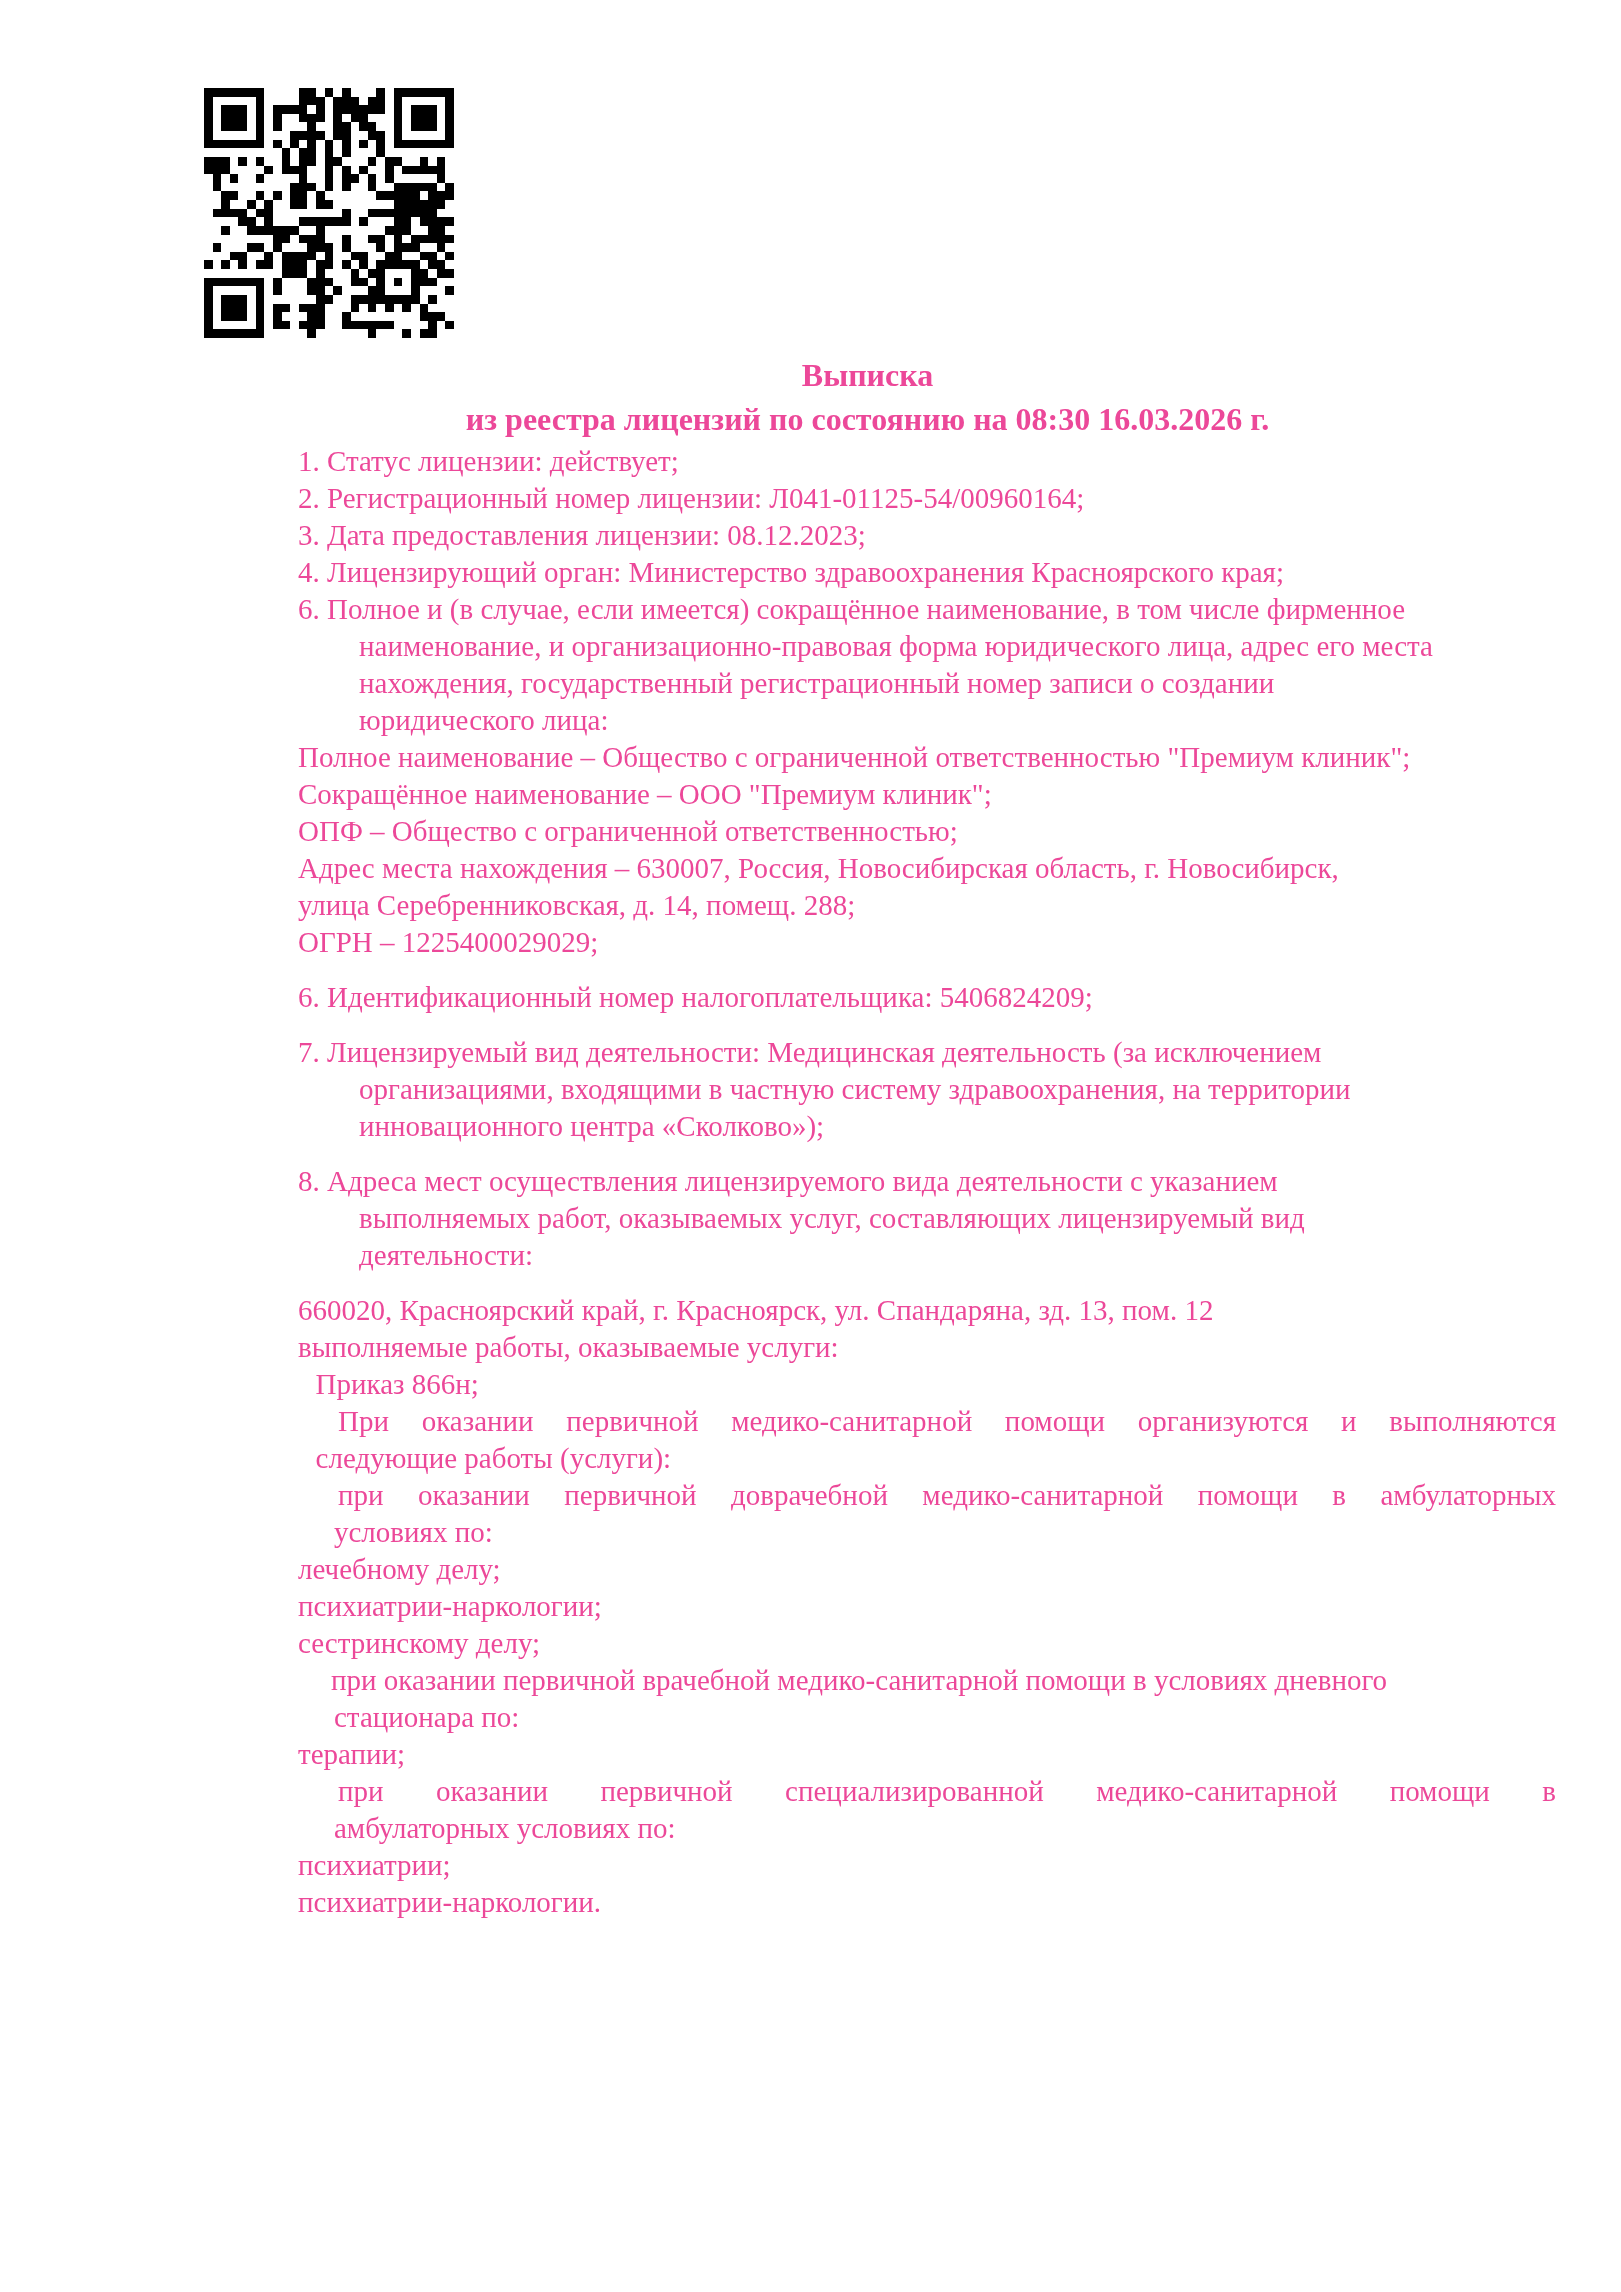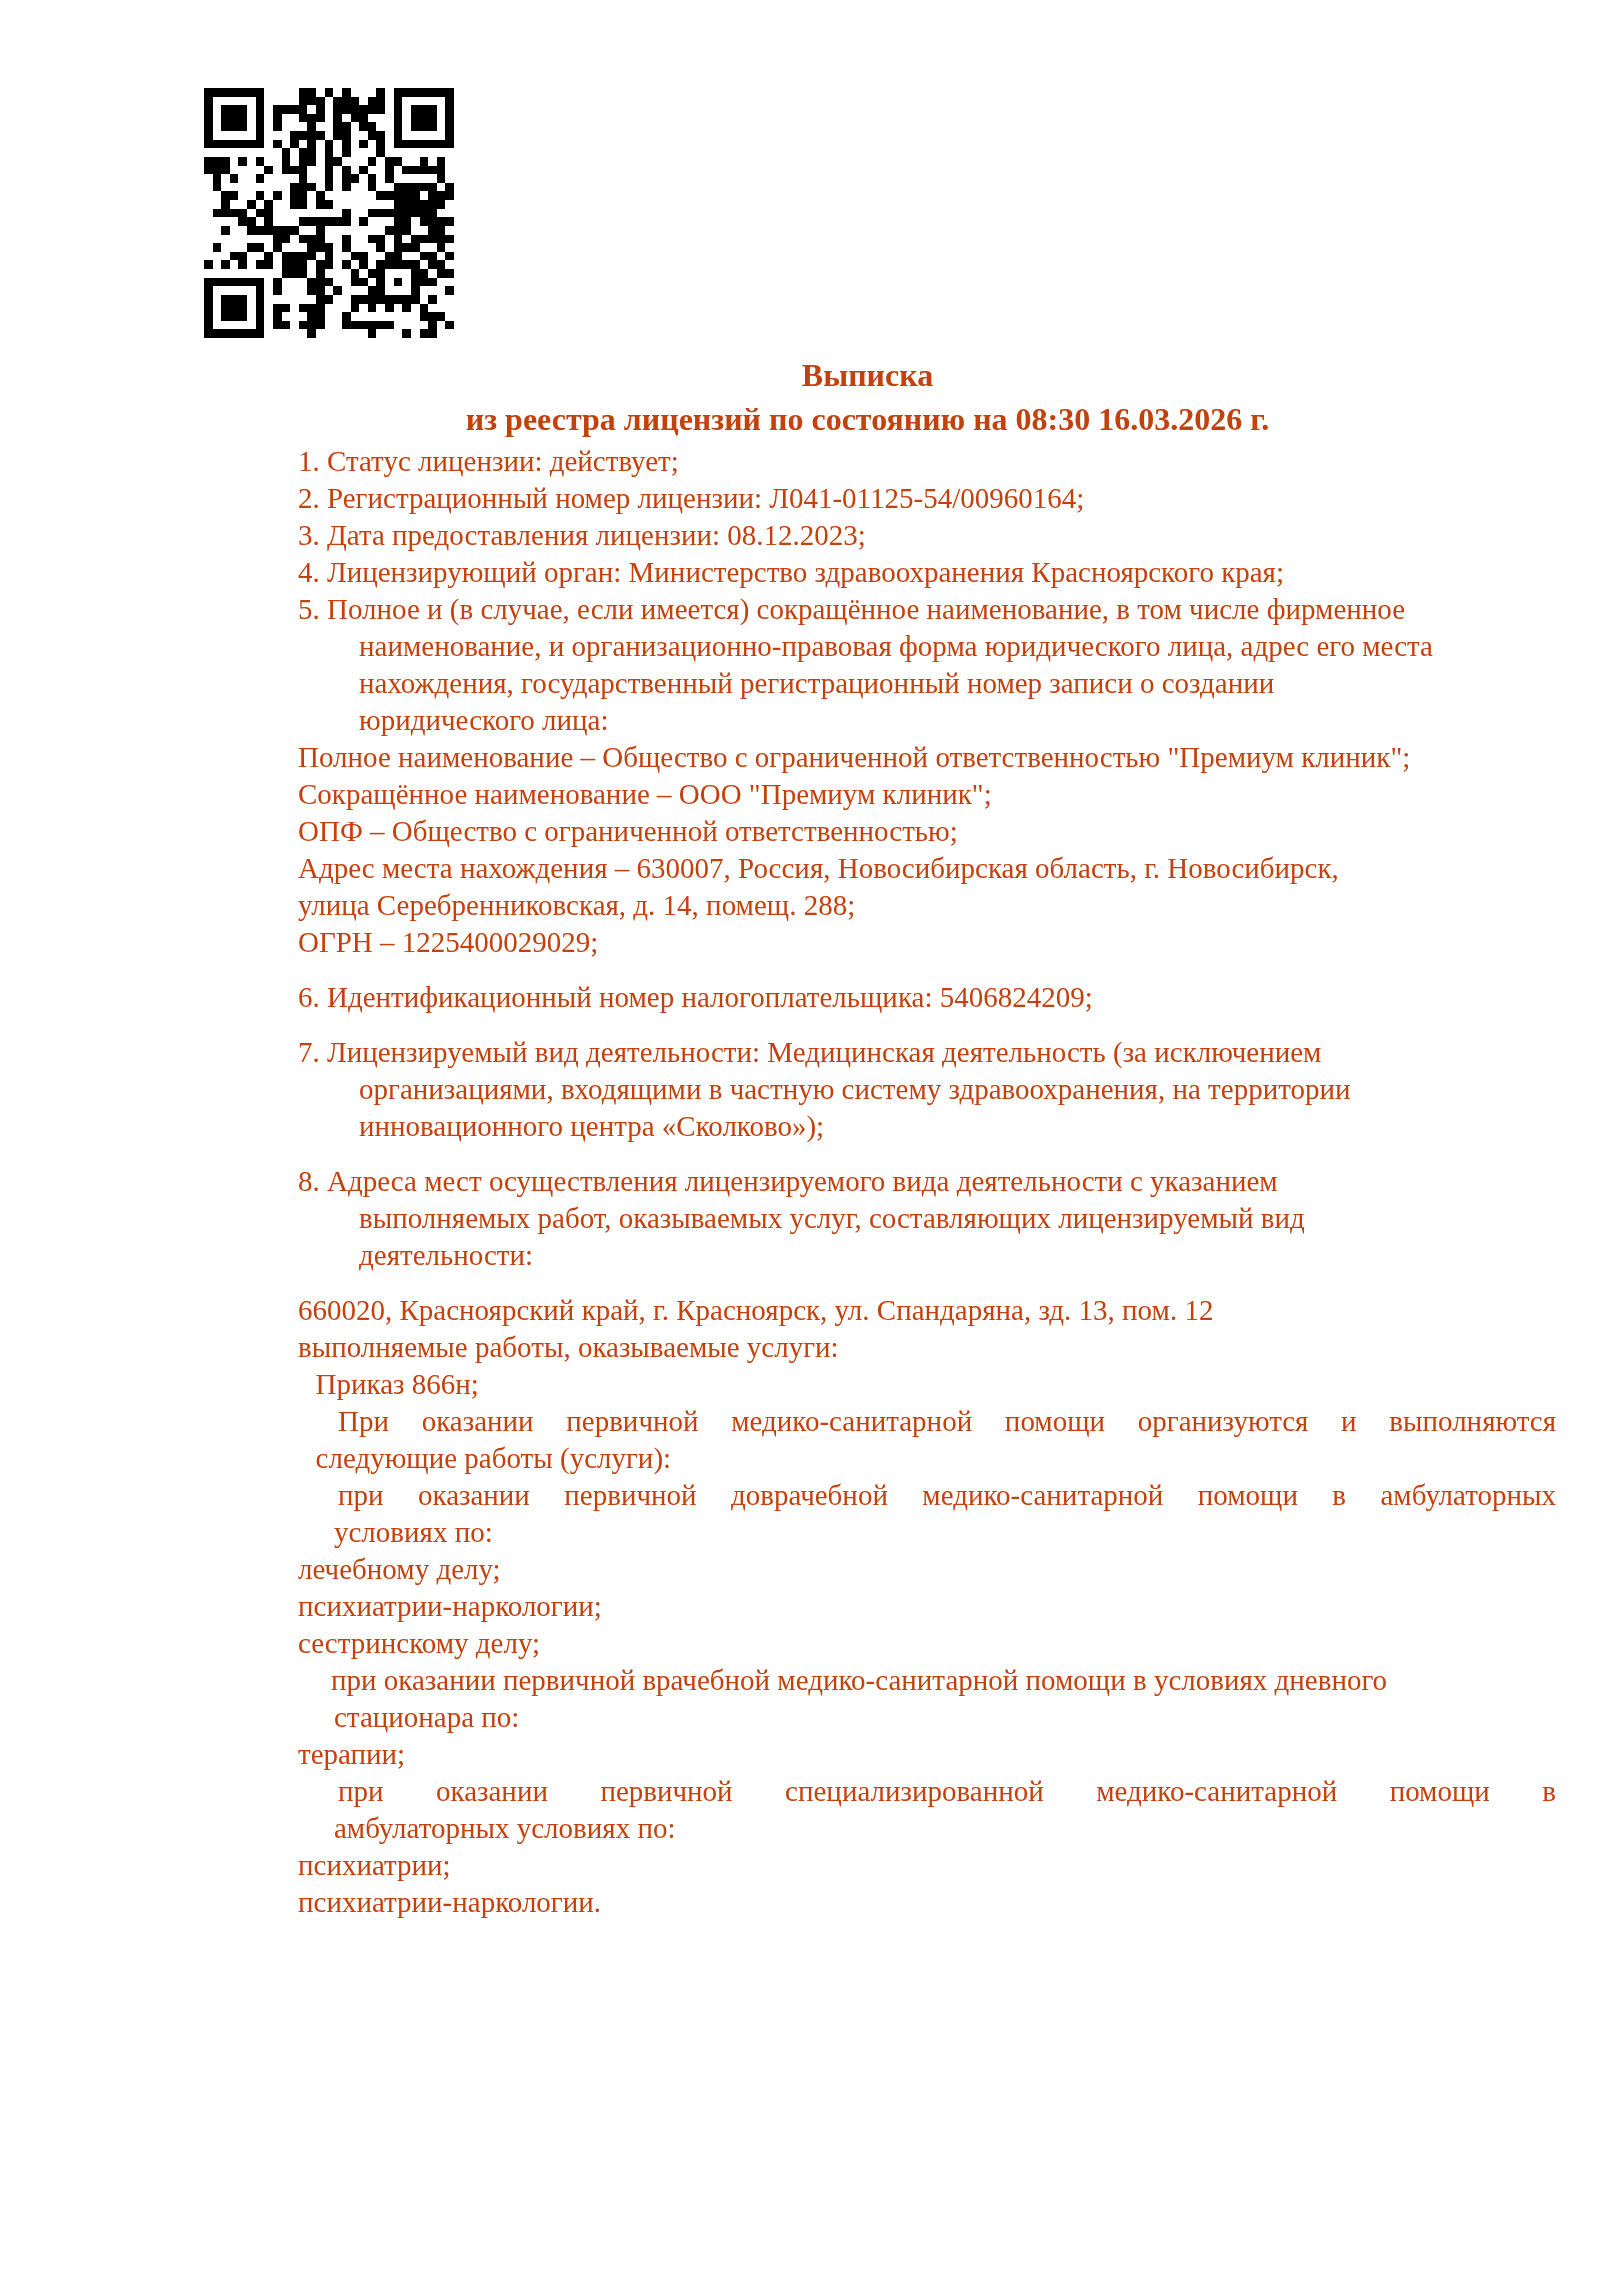--- a/index.html
+++ b/index.html
@@ -6,21 +6,21 @@
     margin: 0;
     padding: 0;
     background: #888;
   }
   .page {
     position: relative;
     width: 1621px;
     height: 2293px;
     background: #ffffff;
     font-family: "Liberation Serif", "DejaVu Serif", serif;
-    color: #c2410c;
+    color: #ec4899;
     overflow: hidden;
   }
   .qr {
     position: absolute;
     left: 204px;
     top: 88px;
     width: 250px;
     height: 250px;
   }
   .title-wrap {
@@ -486,21 +486,21 @@
   <div class="title-wrap">
     <div>Выписка</div>
     <div>из реестра лицензий по состоянию на 08:30 16.03.2026 г.</div>
   </div>
 
   <div class="doc-body">
       <div class="line li">1. Статус лицензии: действует;</div>
       <div class="line li">2. Регистрационный номер лицензии: Л041-01125-54/00960164;</div>
       <div class="line li">3. Дата предоставления лицензии: 08.12.2023;</div>
       <div class="line li">4. Лицензирующий орган: Министерство здравоохранения Красноярского края;</div>
-      <div class="line li">5. Полное и (в случае, если имеется) сокращённое наименование, в том числе фирменное</div>
+      <div class="line li">6. Полное и (в случае, если имеется) сокращённое наименование, в том числе фирменное</div>
       <div class="line cont">наименование, и организационно-правовая форма юридического лица, адрес его места</div>
       <div class="line cont">нахождения, государственный регистрационный номер записи о создании</div>
       <div class="line cont">юридического лица:</div>
       <div class="line flush">Полное наименование – Общество с ограниченной ответственностью "Премиум клиник";</div>
       <div class="line flush">Сокращённое наименование – ООО "Премиум клиник";</div>
       <div class="line flush">ОПФ – Общество с ограниченной ответственностью;</div>
       <div class="line flush">Адрес места нахождения – 630007, Россия, Новосибирская область, г. Новосибирск,</div>
       <div class="line flush">улица Серебренниковская, д. 14, помещ. 288;</div>
       <div class="line flush">ОГРН – 1225400029029;</div>
       <div class="line li gap">6. Идентификационный номер налогоплательщика: 5406824209;</div>

